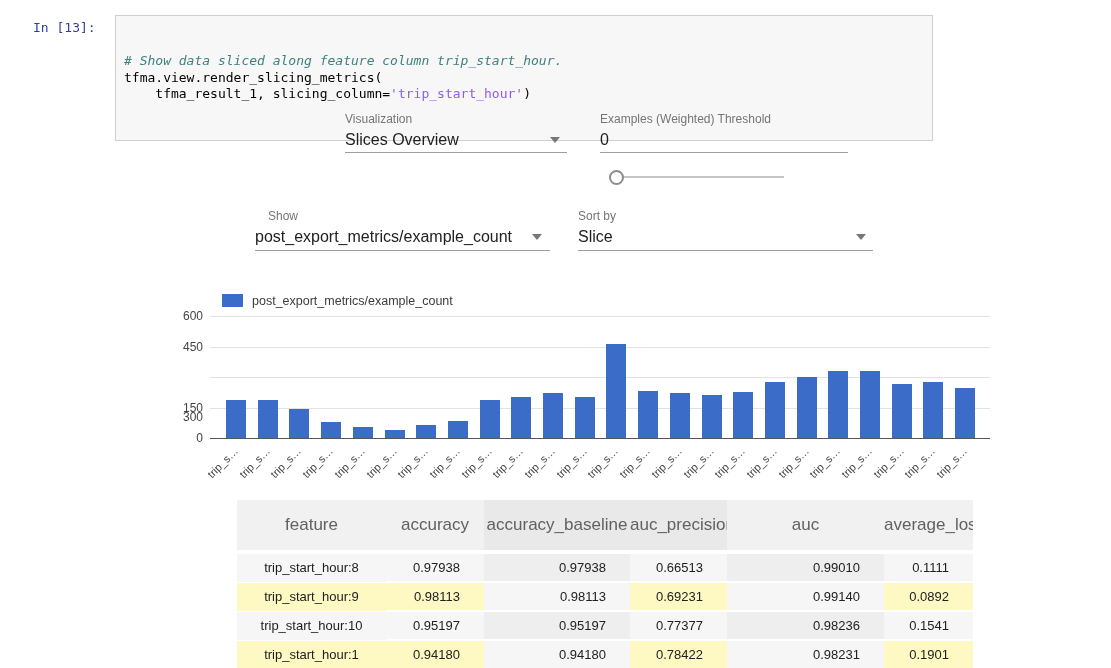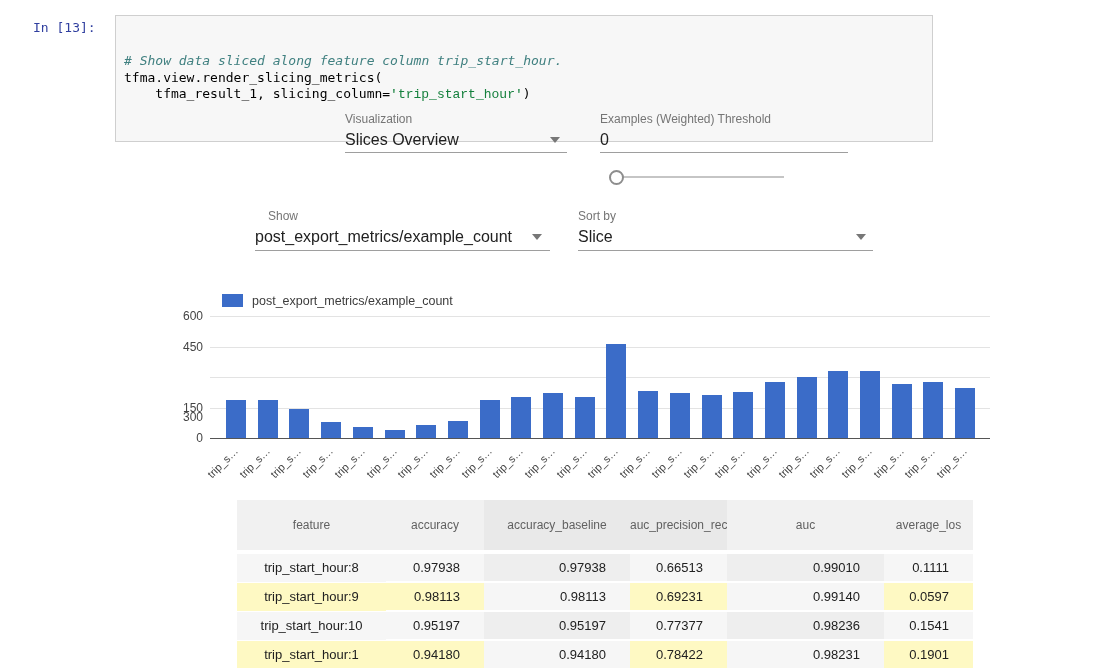--- a/index.html
+++ b/index.html
@@ -7,21 +7,21 @@
         font-family:"Liberation Sans",sans-serif;color:#212121;}
 
   
   .cell-prompt{position:absolute;left:33px;top:20px;font-family:"DejaVu Sans Mono",monospace;
                font-size:13px;color:#303F9F;text-align:right;}
   .code-box{position:absolute;left:115px;top:15px;width:818px;box-sizing:border-box;
             background:#f7f7f7;border:1px solid #cfcfcf;padding:4px 8px;
             font-family:"DejaVu Sans Mono",monospace;font-size:13px;line-height:16.5px;
             white-space:pre;cursor:text;}
   .tok-comment{color:#408080;font-style:italic;}
-  .tok-string{color:#15803d;font-family:Liberation Mono, monospace;}
+  .tok-string{color:#8b5cf6;}
   .tok-plain{color:#000;}
 
   
   .ctl-label{position:absolute;font-size:12px;color:#757575;}
   .ctl-value{position:absolute;font-size:16px;color:#212121;cursor:pointer;}
   .underline{position:absolute;height:1px;background:#9e9e9e;}
   .arrow{position:absolute;width:0;height:0;border-left:5px solid transparent;
          border-right:5px solid transparent;border-top:6px solid #777;cursor:pointer;}
   .slider-track{position:absolute;left:616px;top:176px;width:168px;height:2px;background:#c5c5c5;}
   .slider-knob{position:absolute;left:609px;top:170px;width:11px;height:11px;background:#fff;
@@ -34,21 +34,21 @@
   .grid{position:absolute;left:0;right:0;height:1px;background:#e3e3e3;}
   .grid.base{background:#555;z-index:3;}
   .bar{position:absolute;bottom:0;width:20px;z-index:2;}
   .ytick{position:absolute;left:-45px;width:38px;text-align:right;font-size:12px;color:#444;}
   .xtick{position:absolute;top:126px;width:70px;text-align:right;font-size:11px;color:#444;
          transform:rotate(-45deg);transform-origin:100% 50%;white-space:nowrap;}
 
   
   .metrics-table{position:absolute;left:237px;top:500px;width:736px;overflow:hidden;}
   .trow{display:grid;grid-template-columns:149px 98px 146px 97px 157px 89px;}
-  .thead .th{height:50px;line-height:50px;text-align:center;font-size:12px;color:#616161;
+  .thead .th{height:50px;line-height:50px;text-align:center;font-size:17px;color:#616161;
              background:#f1f1f1;overflow:hidden;white-space:nowrap;cursor:pointer;}
   .thead .th.shade{background:#e9e9e9;}
   .thead{margin-bottom:4px;}
   .td{height:28px;line-height:28px;font-size:13px;color:#212121;overflow:hidden;
       white-space:nowrap;border-bottom:1px solid #fff;}
   .odd .td{background:#f6f6f6;}
   .odd .td.shade{background:#eeeeee;}
   .even .td{background:#fef9c3;}
   .even .td.shade{background:#f6f6f6;}
   .td.feat{text-align:center;}
@@ -165,21 +165,21 @@
         <div class="td num">0.66513</div>
         <div class="td num shade">0.99010</div>
         <div class="td num">0.1111</div>
       </div>
       <div class="trow even">
         <div class="td feat">trip_start_hour:9</div>
         <div class="td num">0.98113</div>
         <div class="td num shade">0.98113</div>
         <div class="td num">0.69231</div>
         <div class="td num shade">0.99140</div>
-        <div class="td num">0.0597</div>
+        <div class="td num">0.0892</div>
       </div>
       <div class="trow odd">
         <div class="td feat">trip_start_hour:10</div>
         <div class="td num">0.95197</div>
         <div class="td num shade">0.95197</div>
         <div class="td num">0.77377</div>
         <div class="td num shade">0.98236</div>
         <div class="td num">0.1541</div>
       </div>
       <div class="trow even">

